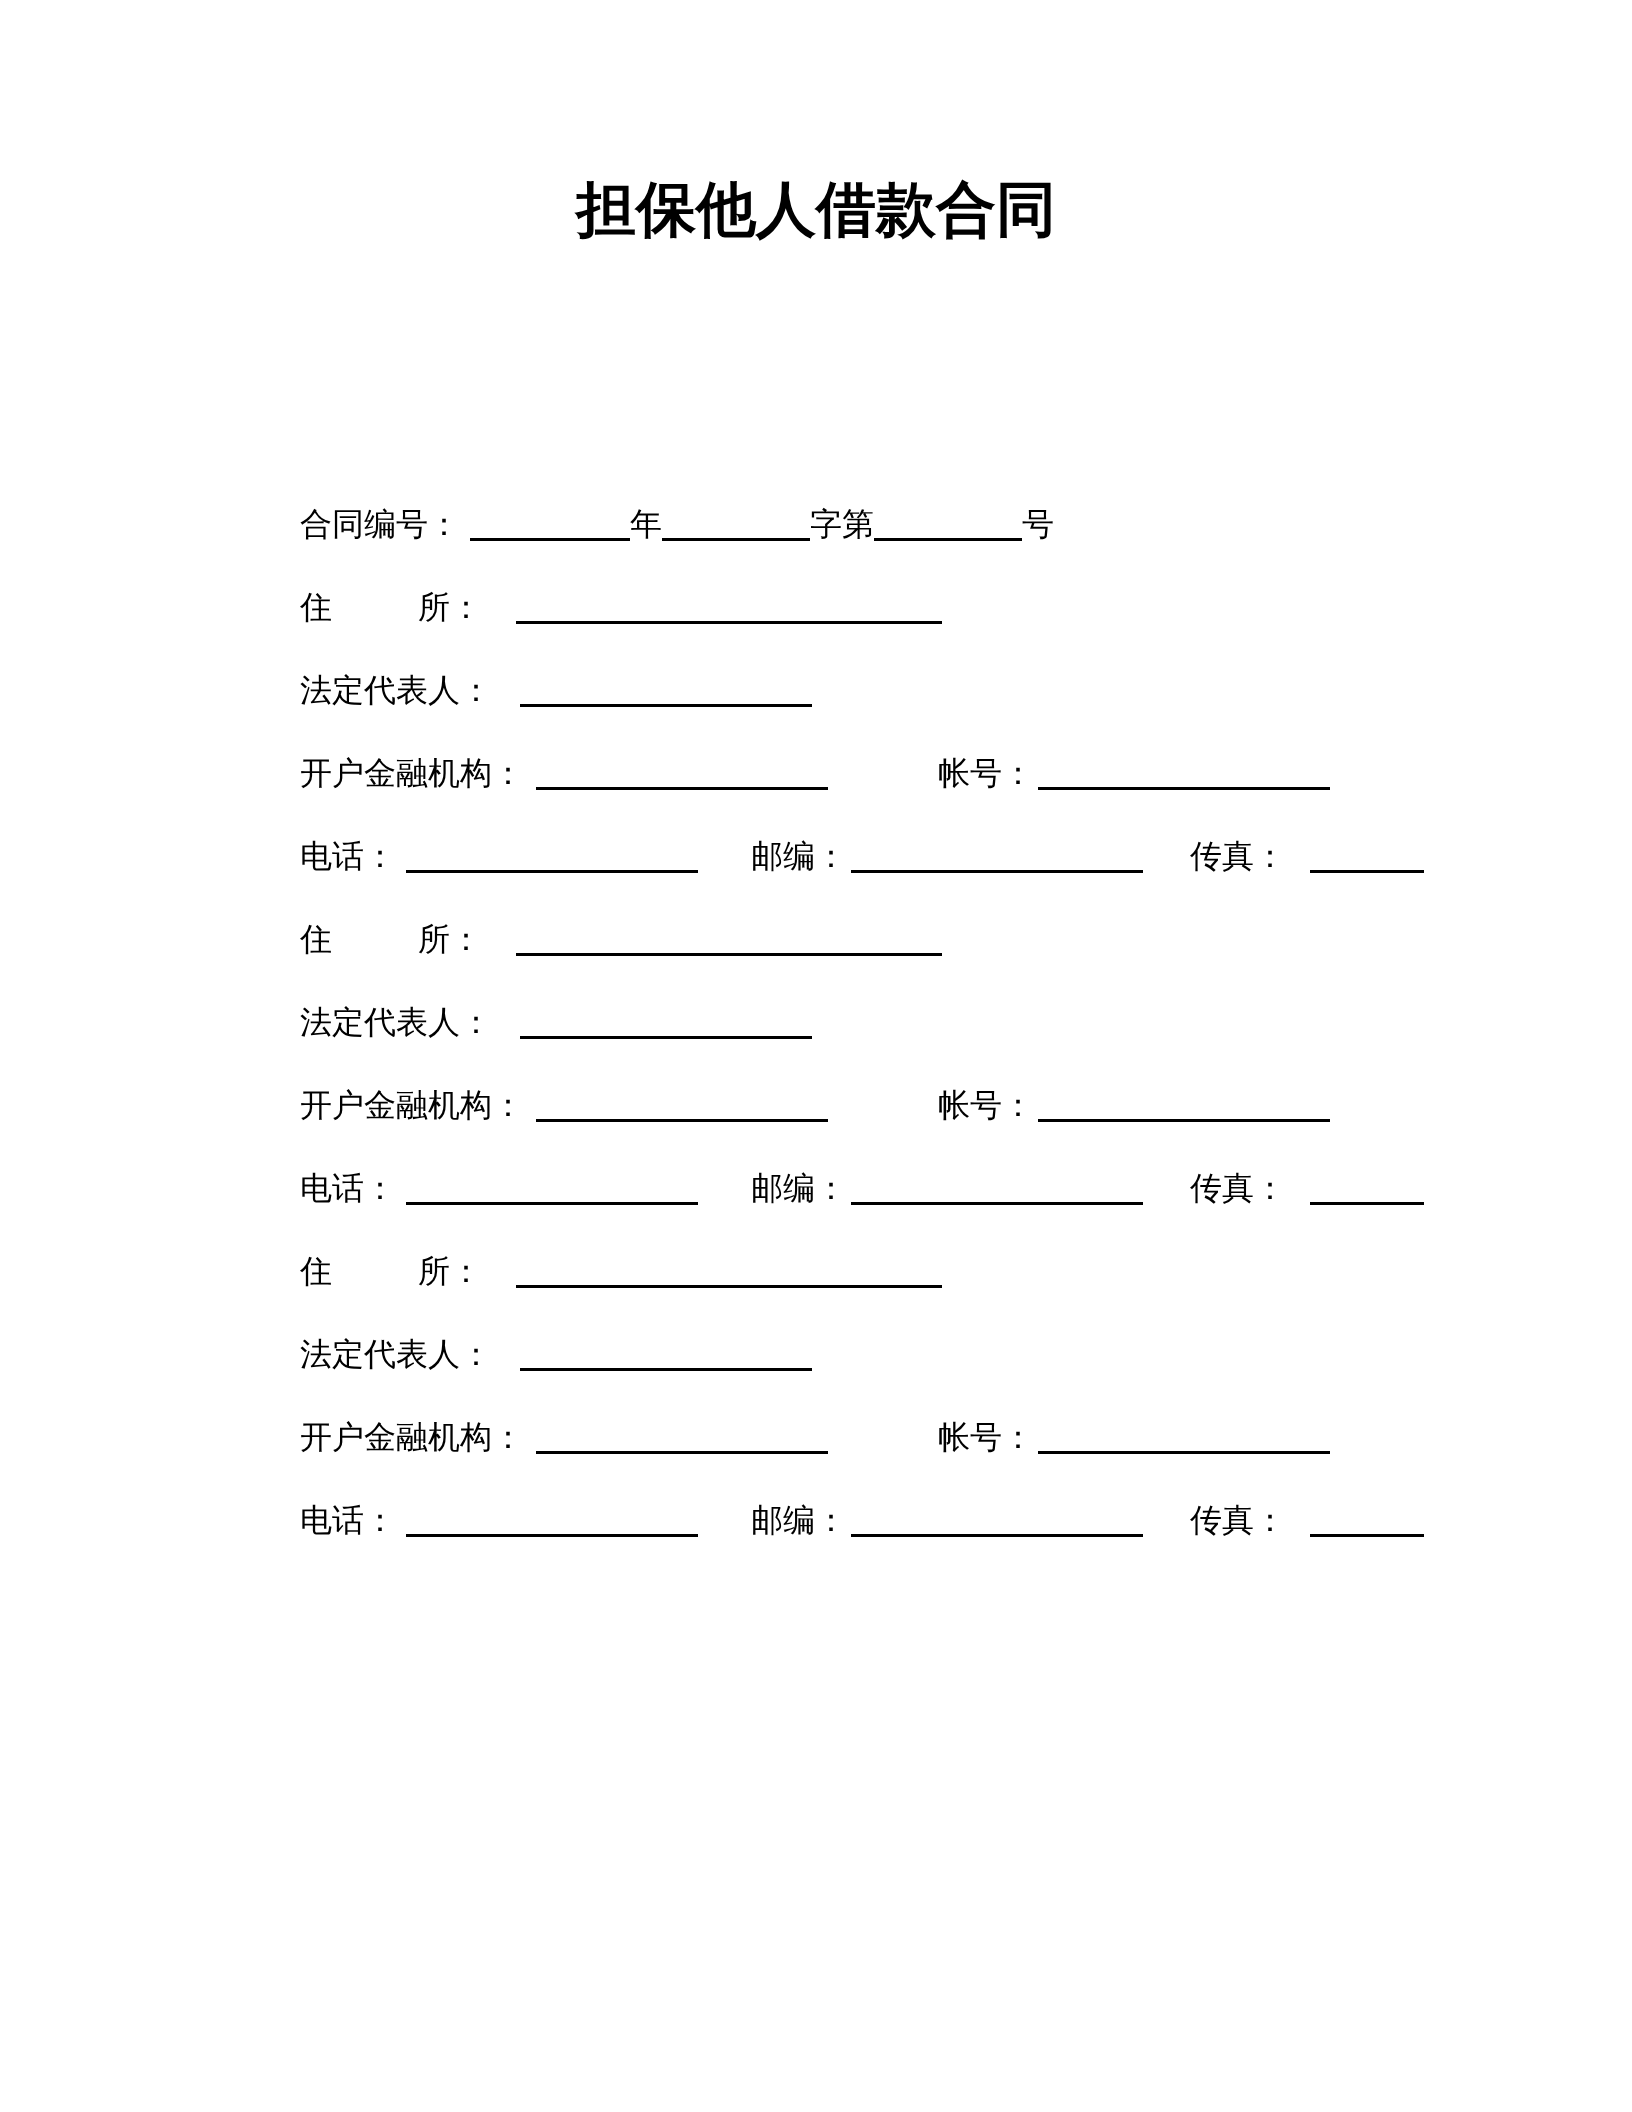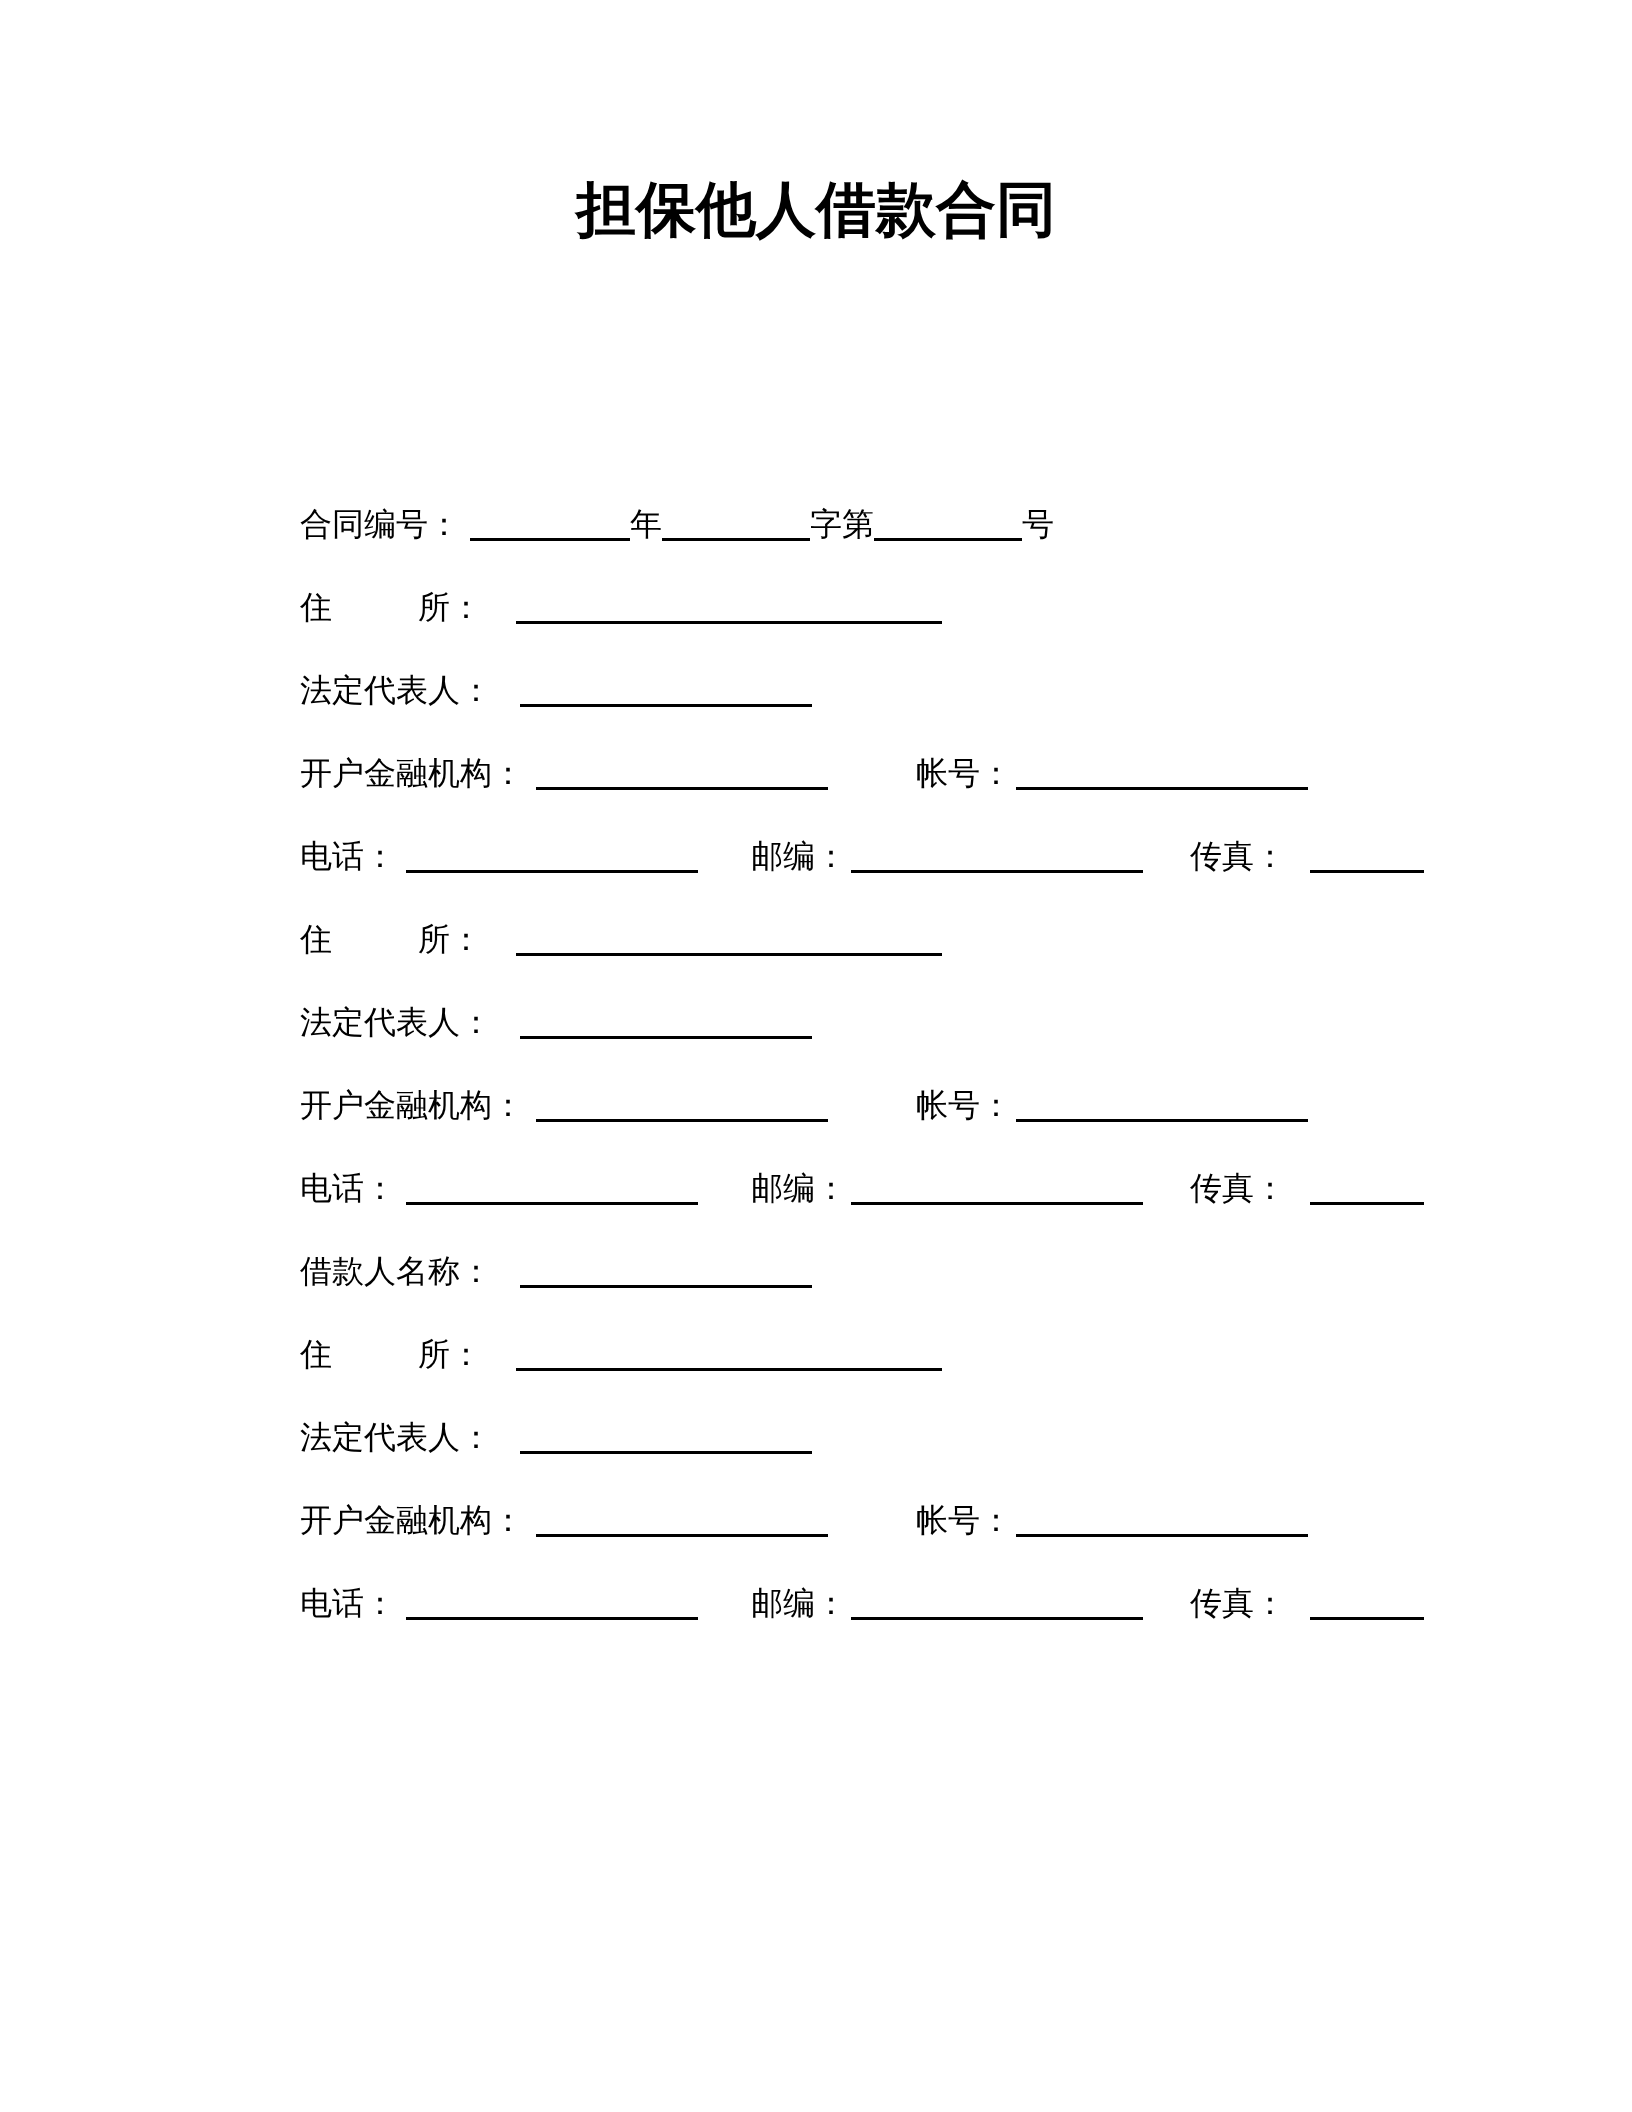--- a/index.html
+++ b/index.html
@@ -39,21 +39,21 @@
   .addr-label {
     display: inline-flex;
     width: 182px;
     justify-content: space-between;
   }
   .w160{width:160px} .w148{width:148px} .w292{width:292px} .w426{width:426px}
   .w142{width:142px} .w114{width:114px} .w64{width:64px} .w58{width:58px}
   .ml4{margin-left:4px} .ml8{margin-left:8px} .ml10{margin-left:10px}
   .ml12{margin-left:12px} .ml24{margin-left:24px} .ml28{margin-left:28px}
   .ml34{margin-left:34px} .ml46{margin-left:53px} .ml47{margin-left:47px}
-  .ml150{margin-left:88px}
+  .ml150{margin-left:110px}
 </style>
 </head>
 <body>
 
 <div class="page">
 
   <div class="title">担保他人借款合同</div>
 
   <div class="form">
 
@@ -87,23 +87,20 @@
       <span>法定代表人：</span><span class="blank w292 ml28"></span>
     </div>
     <div class="row">
       <span>开户金融机构：</span><span class="blank w292 ml12"></span><span class="ml150">帐号：</span><span class="blank w292 ml4"></span>
     </div>
     <div class="row">
       <span>电话：</span><span class="blank w292 ml10"></span><span class="ml46">邮编：</span><span class="blank w292 ml4"></span><span class="ml47">传真：</span><span class="blank w114 ml24"></span>
     </div>
 
     <div class="row">
-      <span>借款人名称：</span><span class="blank w292 ml28"></span>
-    </div>
-    <div class="row">
       <span class="addr-label">
           <span>住</span>
           <span>所：</span>
         </span><span class="blank w426 ml34"></span>
     </div>
     <div class="row">
       <span>法定代表人：</span><span class="blank w292 ml28"></span>
     </div>
     <div class="row">
       <span>开户金融机构：</span><span class="blank w292 ml12"></span><span class="ml150">帐号：</span><span class="blank w292 ml4"></span>

